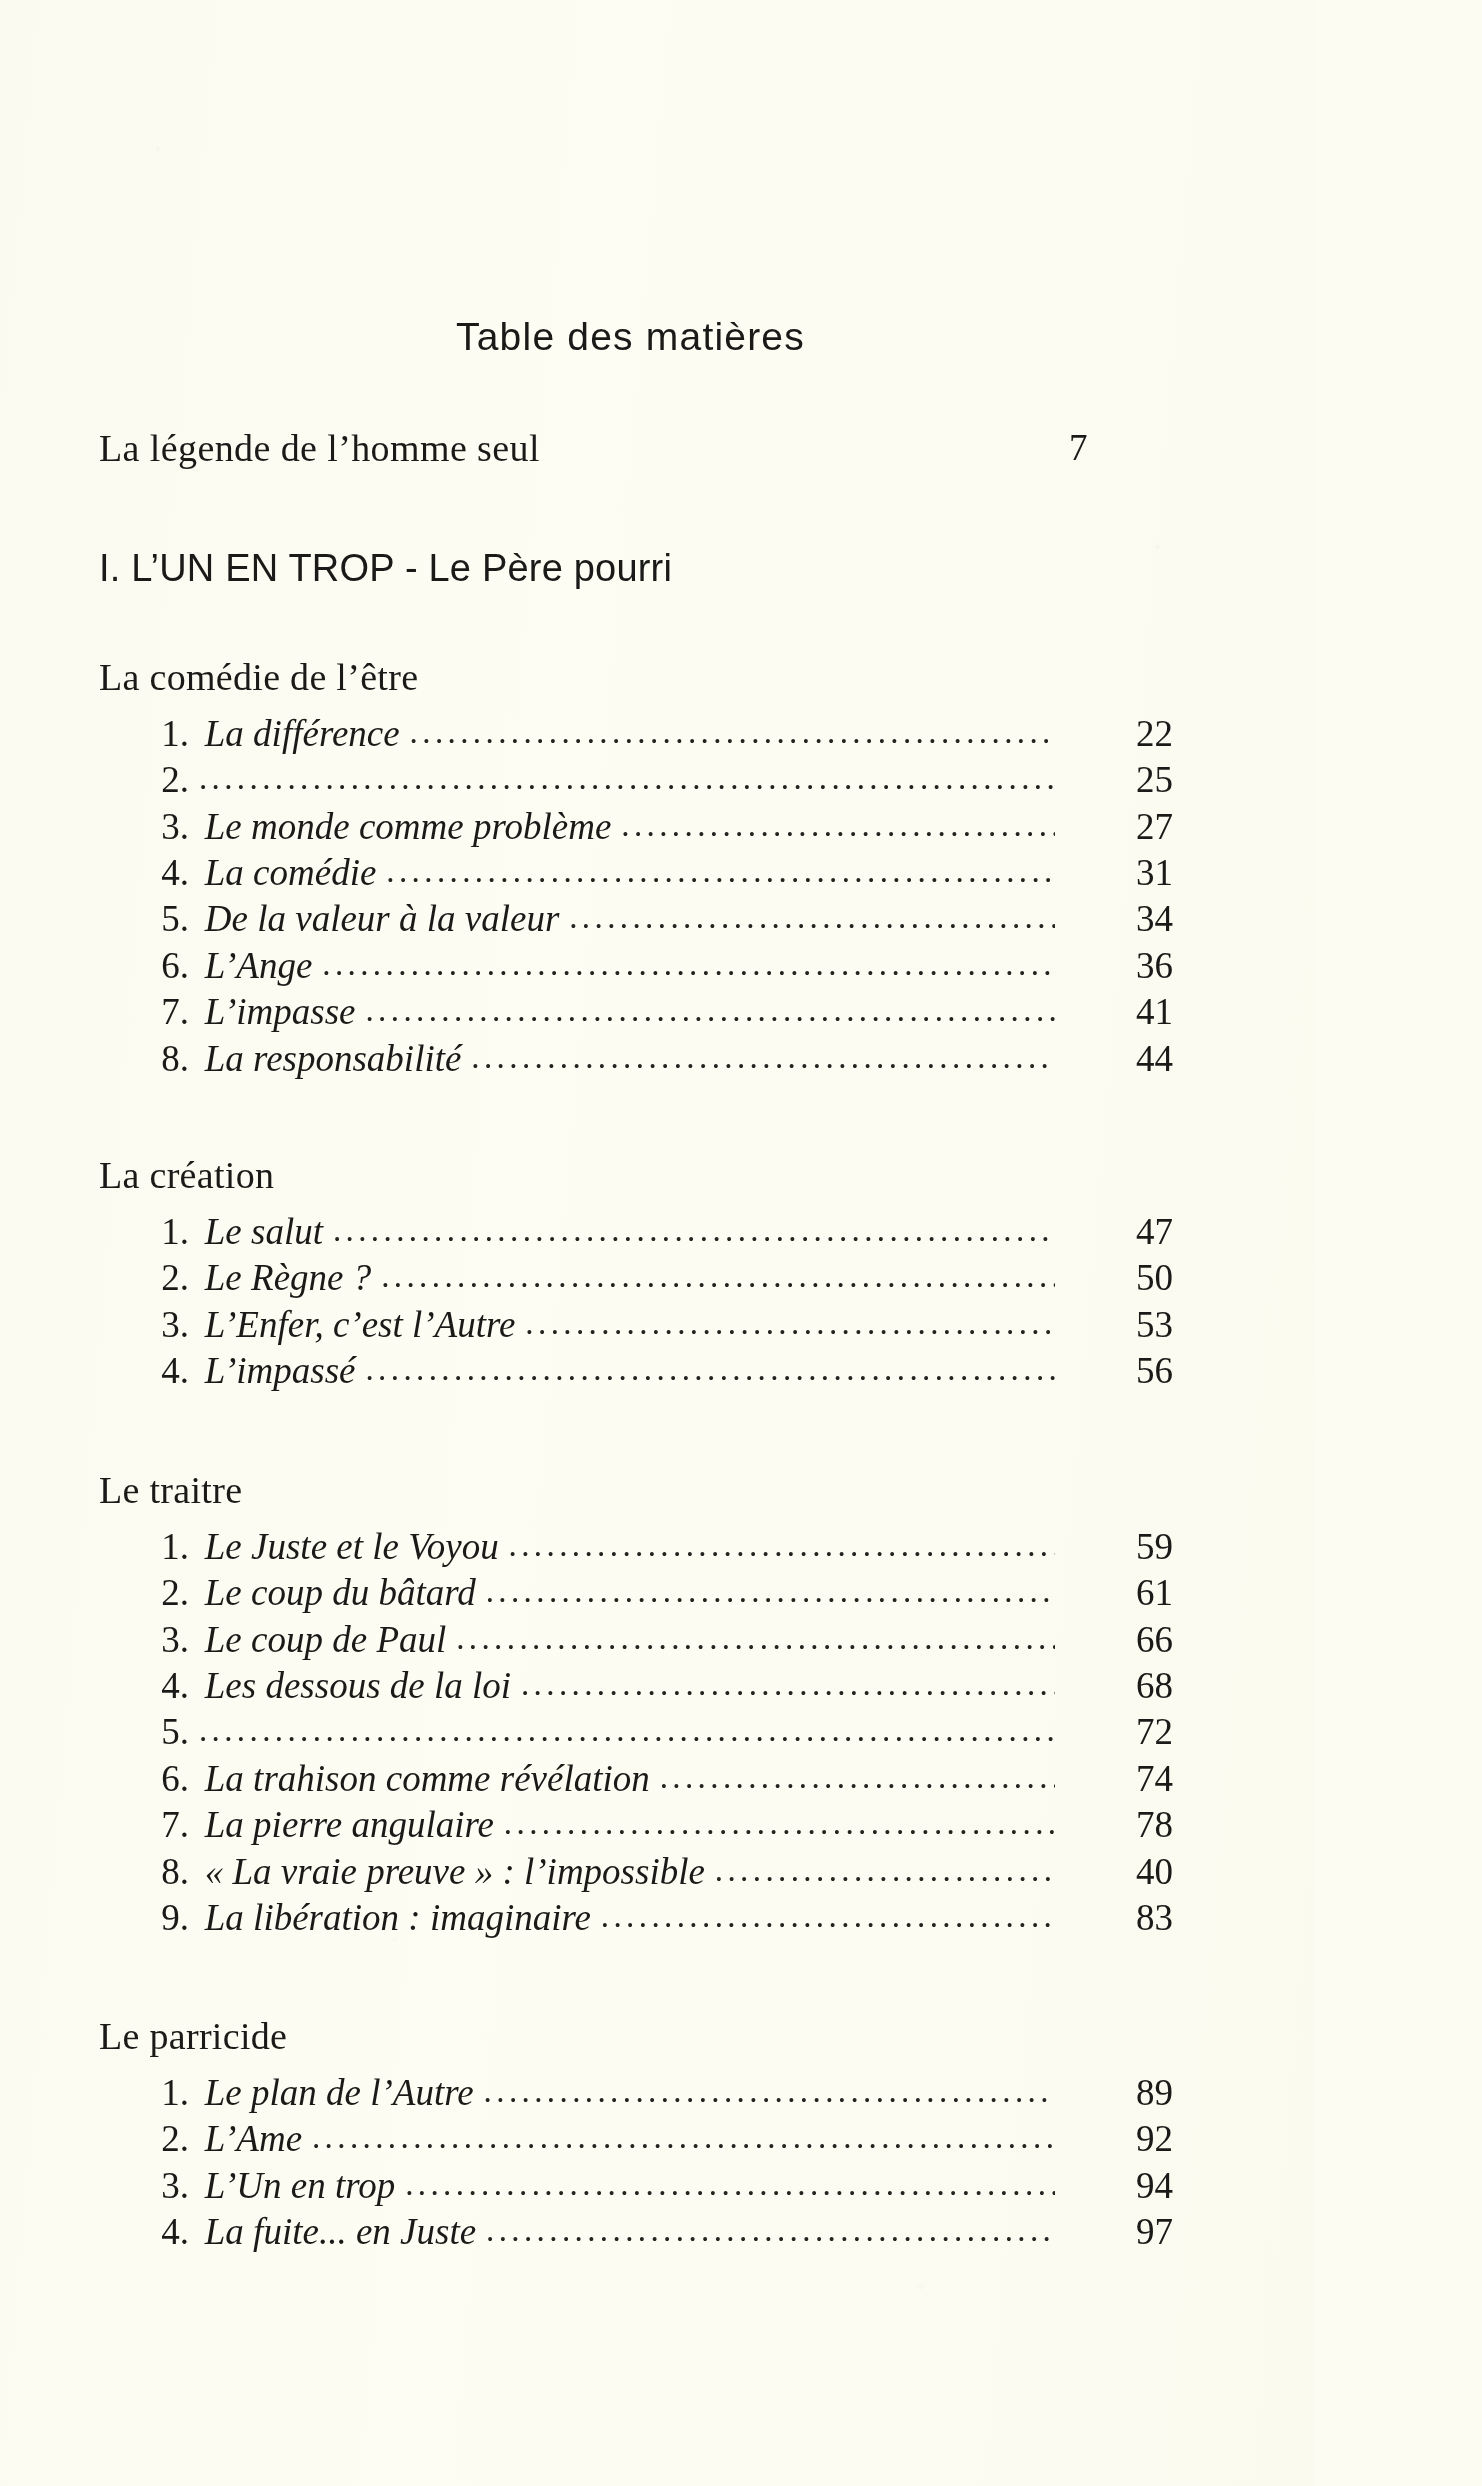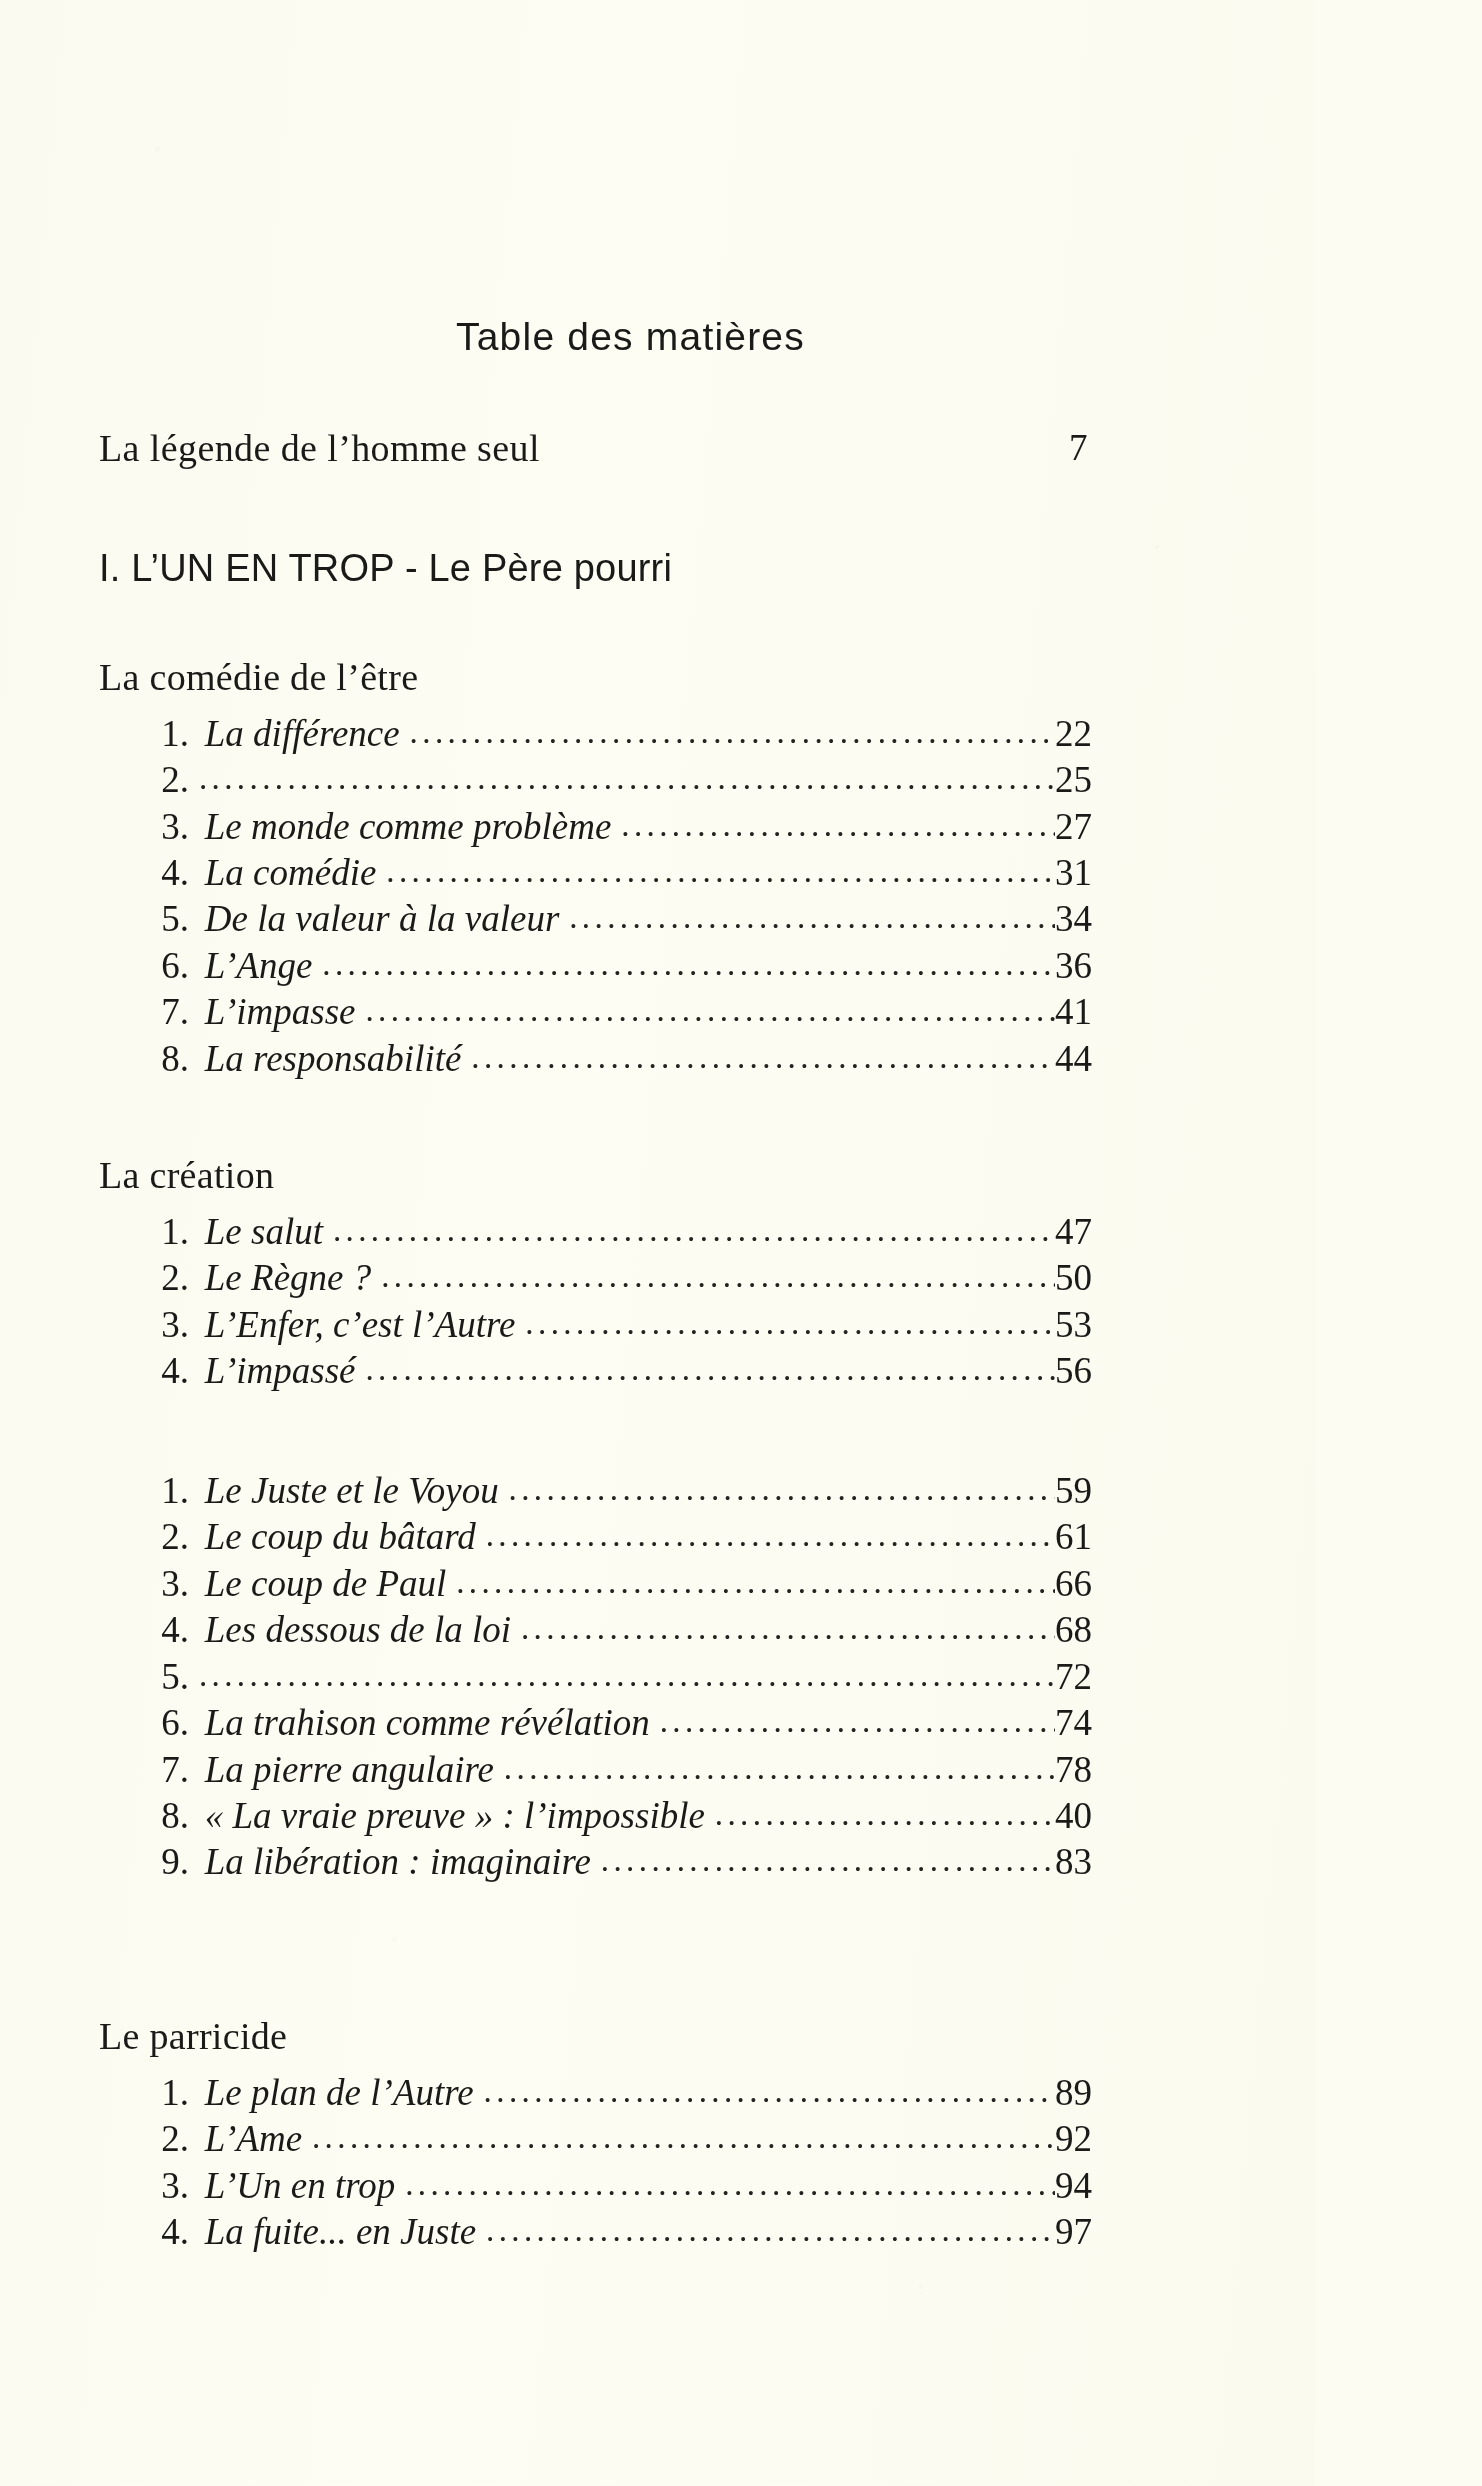--- a/index.html
+++ b/index.html
@@ -114,20 +114,21 @@
     letter-spacing: 4.4px;
     font-size: 33px;
     padding: 0 9.9px;
     color: #232320;
     position: relative;
     top: -3px;
   }
   .item-page {
     flex: 0 0 auto;
     width: 118px;
+    text-align: right;
     padding-right: 39px;
   }
 </style>
 </head>
 <body>
 
 <div class="page">
   <div class="paper-texture"></div>
 
   <div class="content">
@@ -218,20 +219,21 @@
         <li class="item">
           <span class="item-num">4.</span>
           <span class="item-label">L’impassé</span>
           <span class="dots">.......................................................................</span>
           <span class="item-page">56</span>
         </li>
       </ul>
     </div>
 
     <div class="section" style="top: 1468px;">
+      <div class="section-head">Le traitre</div>
       <ul class="items">
         <li class="item">
           <span class="item-num">1.</span>
           <span class="item-label">Le Juste et le Voyou</span>
           <span class="dots">.......................................................................</span>
           <span class="item-page">59</span>
         </li>
         <li class="item">
           <span class="item-num">2.</span>
           <span class="item-label">Le coup du bâtard</span>

